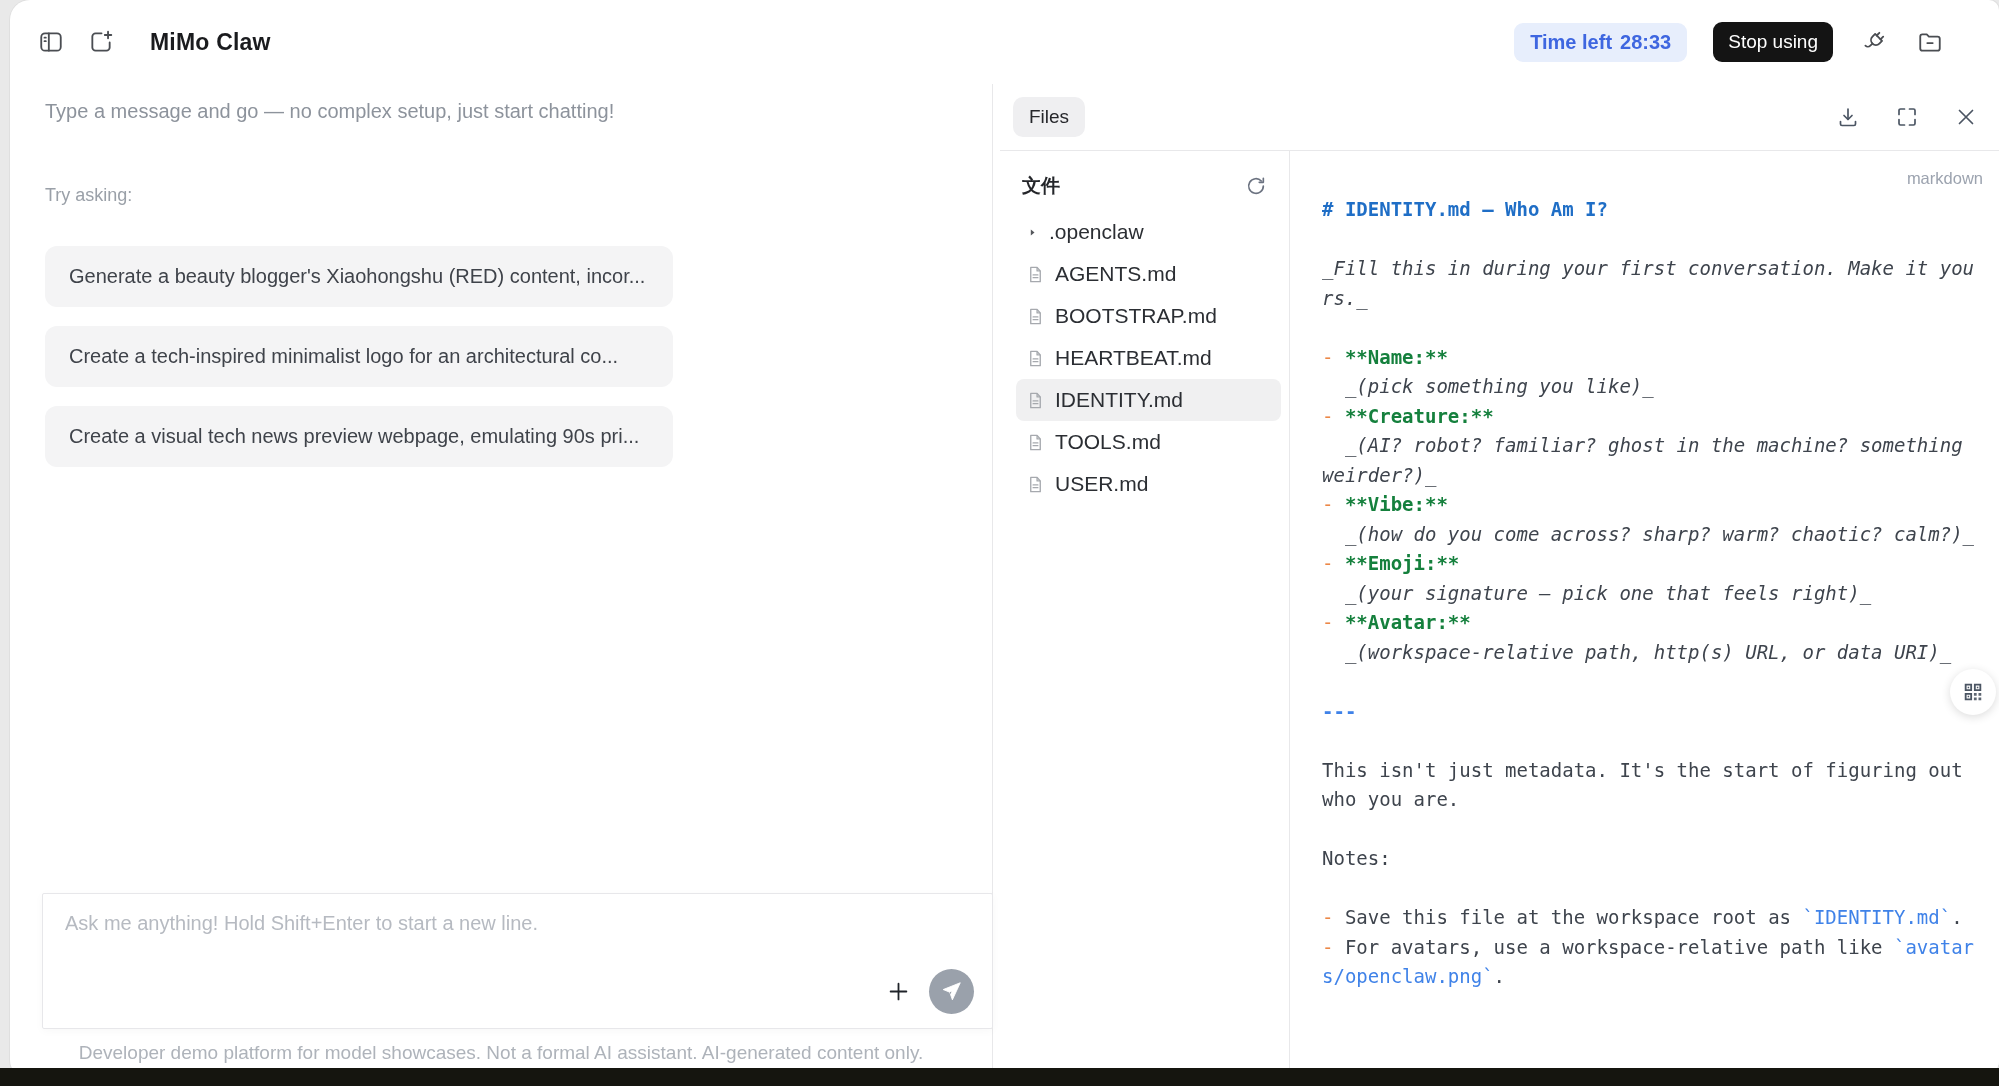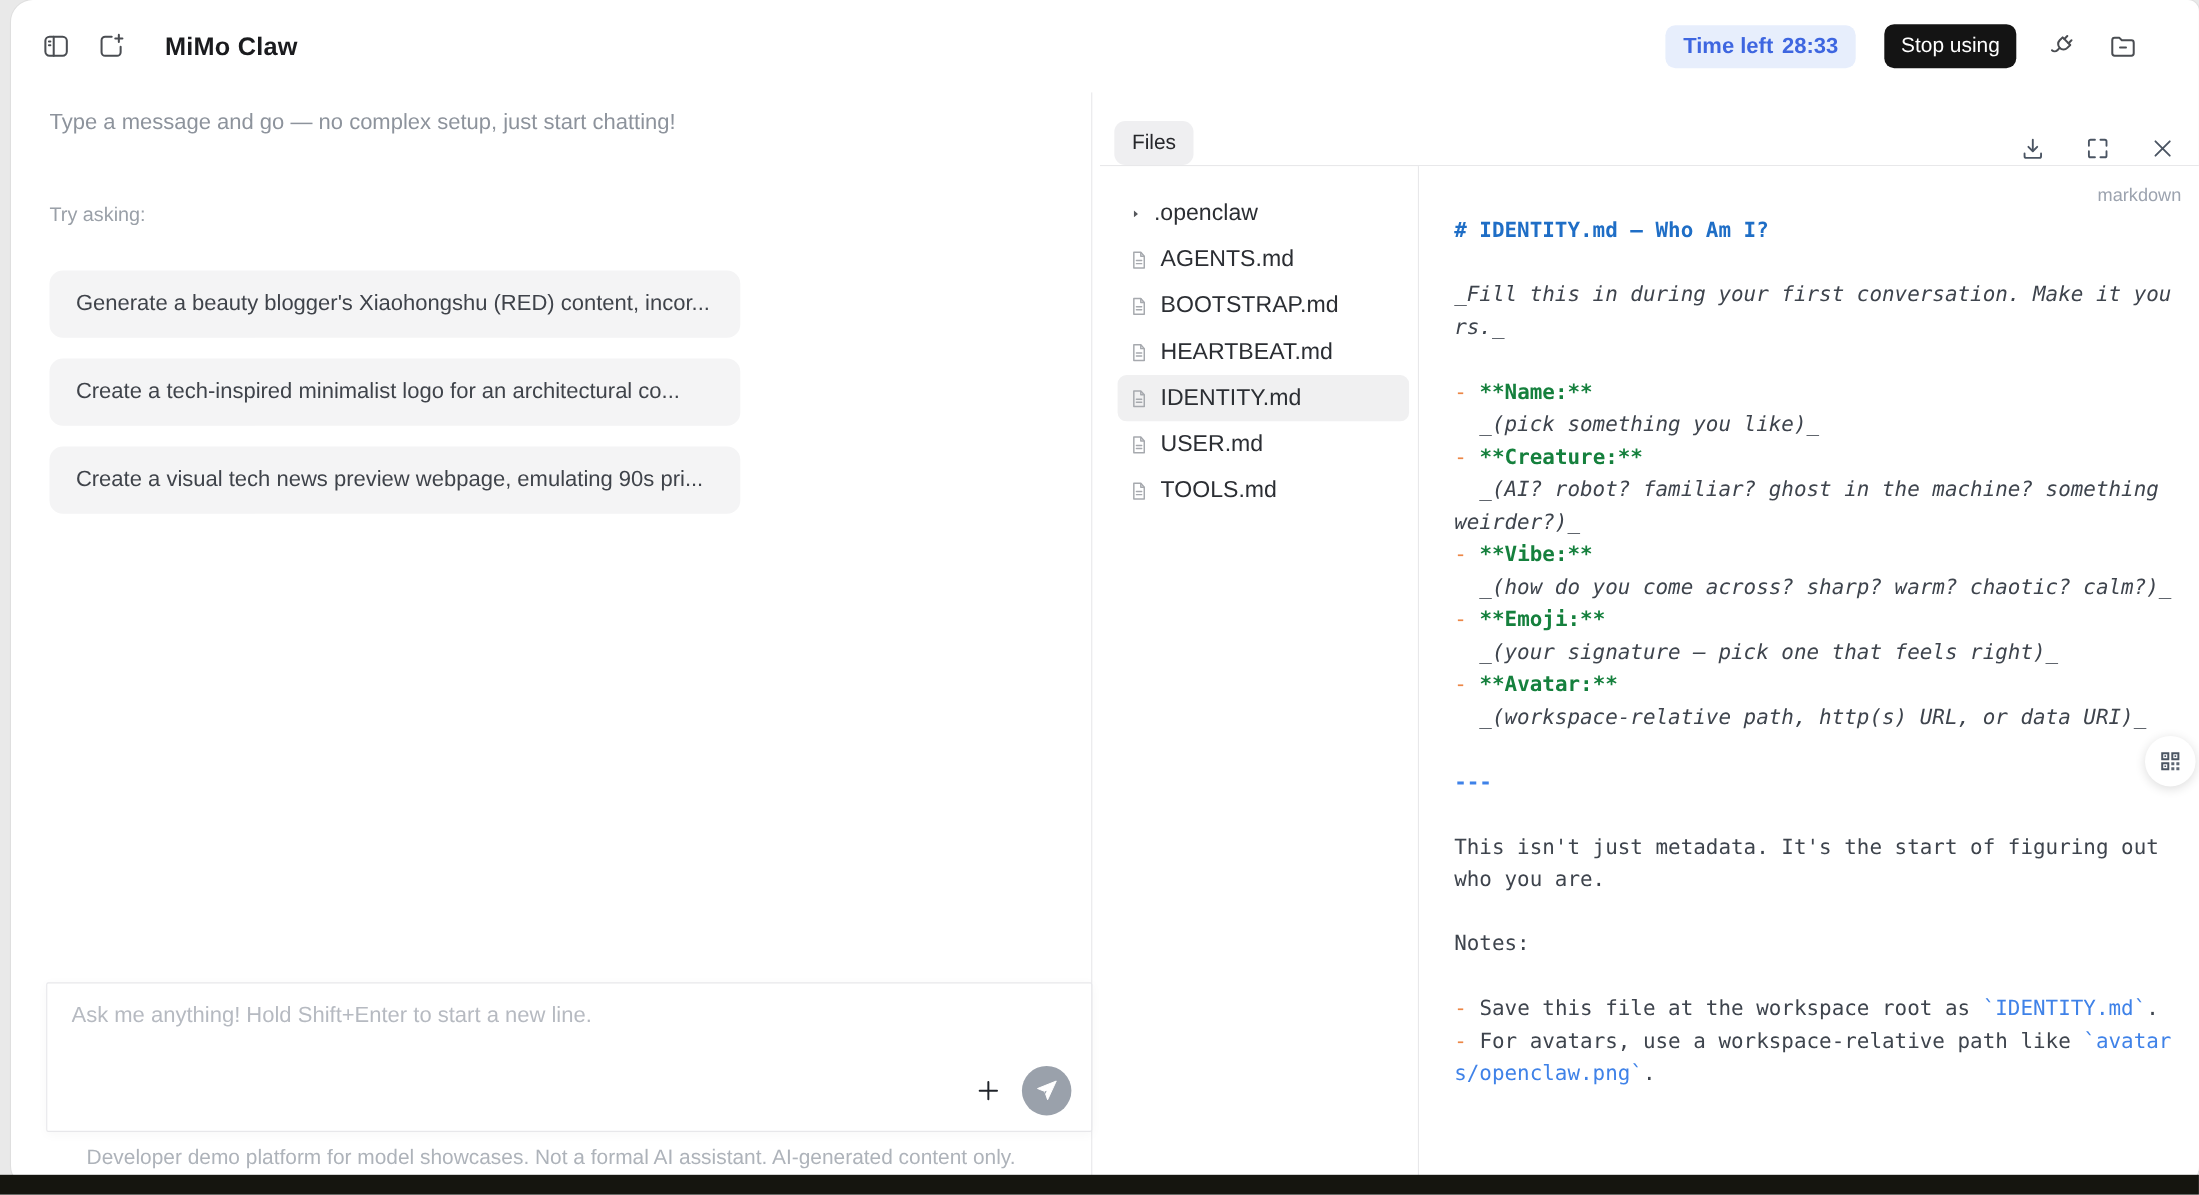--- a/index.html
+++ b/index.html
@@ -47,21 +47,21 @@
   .plus-btn { width:30px; height:30px; border:none; background:none; cursor:pointer; color:#1f2329;
     display:flex; align-items:center; justify-content:center; }
   .plus-btn svg { width:27px; height:27px; }
   .send-btn { width:45px; height:45px; border-radius:50%; background:#9aa1ab; border:none; cursor:pointer;
     display:flex; align-items:center; justify-content:center; }
   .send-btn svg { width:21px; height:21px; }
   .chat-footer { margin-top:13px; text-align:center; font-size:19px; color:#aeb3ba; }
 
   
   .files { flex:1; display:flex; flex-direction:column; min-width:0; }
-  .files-header { height:66px; flex:0 0 auto; display:flex; align-items:flex-end; padding:0 18px 0 20px; }
+  .files-header { height:66px; flex:0 0 auto; display:flex; align-items:center; padding:0 18px 0 20px; }
   .files-tab { background:#efeff1; border:none; border-radius:10px; font-size:19px; font-weight:500;
     color:#26272b; padding:9px 16px; cursor:pointer; }
   .fh-icons { margin-left:auto; display:flex; align-items:center; gap:29px; }
   .fh-icons .icon-btn { color:#4b5563; }
   .fh-icons .icon-btn svg { width:24px; height:24px; }
   .files-body { flex:1; min-height:0; display:flex; border-top:1px solid #e8e8ea; margin-left:7px; }
   .tree { width:290px; flex:0 0 auto; border-right:1px solid #e8e8ea; padding:16px 8px 0 16px; }
   .tree-head { display:flex; align-items:center; height:38px; padding:0 10px 0 6px; }
   .tree-title { font-size:19px; font-weight:600; color:#24262a; }
   .tree-refresh { margin-left:auto; }
@@ -186,20 +186,29 @@
           <button class="icon-btn">
             <svg viewBox="0 0 24 24" fill="none" stroke="currentColor" stroke-width="1.7" stroke-linecap="round">
               <path d="M5.5 5.5l13 13M18.5 5.5l-13 13"></path>
             </svg>
           </button>
         </div>
       </div>
 
       <div class="files-body">
         <div class="tree">
+          <div class="tree-head">
+            <span class="tree-title">文件</span>
+            <button class="icon-btn tree-refresh">
+              <svg viewBox="0 0 24 24" fill="none" stroke="#6b7280" stroke-width="1.8" stroke-linecap="round" stroke-linejoin="round">
+                <path d="M20 12a8 8 0 1 1-2.2-5.5"></path>
+                  <path d="M20 3.5V8h-4.5"></path>
+              </svg>
+            </button>
+          </div>
           <div class="tree-list" id="file-list">
               <button class="tree-row">
                 <svg class="chev" viewBox="0 0 24 24" fill="currentColor">
                   <path d="M8.5 5.5l8 6.5-8 6.5z" transform="scale(0.85) translate(2 2)"></path>
                 </svg>
                 <span class="fname">.openclaw</span>
               </button>
               <button class="tree-row">
                 <svg class="ficon" viewBox="0 0 24 24" fill="none" stroke="currentColor" stroke-width="1.7" stroke-linejoin="round">
                   <path d="M6 3h8l4 4.5V21H6z"></path>
@@ -231,29 +240,29 @@
                   <path d="M9 12.5h6M9 16h6" stroke-linecap="round"></path>
                 </svg>
                 <span class="fname">IDENTITY.md</span>
               </button>
               <button class="tree-row">
                 <svg class="ficon" viewBox="0 0 24 24" fill="none" stroke="currentColor" stroke-width="1.7" stroke-linejoin="round">
                   <path d="M6 3h8l4 4.5V21H6z"></path>
                   <path d="M14 3v4.5h4"></path>
                   <path d="M9 12.5h6M9 16h6" stroke-linecap="round"></path>
                 </svg>
+                <span class="fname">TOOLS.md</span>
+              </button>
+              <button class="tree-row">
+                <svg class="ficon" viewBox="0 0 24 24" fill="none" stroke="currentColor" stroke-width="1.7" stroke-linejoin="round">
+                  <path d="M6 3h8l4 4.5V21H6z"></path>
+                  <path d="M14 3v4.5h4"></path>
+                  <path d="M9 12.5h6M9 16h6" stroke-linecap="round"></path>
+                </svg>
                 <span class="fname">USER.md</span>
-              </button>
-              <button class="tree-row">
-                <svg class="ficon" viewBox="0 0 24 24" fill="none" stroke="currentColor" stroke-width="1.7" stroke-linejoin="round">
-                  <path d="M6 3h8l4 4.5V21H6z"></path>
-                  <path d="M14 3v4.5h4"></path>
-                  <path d="M9 12.5h6M9 16h6" stroke-linecap="round"></path>
-                </svg>
-                <span class="fname">TOOLS.md</span>
               </button>
             </div>
         </div>
 
         <div class="viewer">
           <div class="lang-label">markdown</div>
           <div class="md-pre" id="md-pre"><div class="line"><span class="h"># IDENTITY.md — Who Am I?</span></div><div class="line">&nbsp;</div><div class="line"><span class="em">_Fill this in during your first conversation. Make it you</span></div><div class="line"><span class="em">rs._</span></div><div class="line">&nbsp;</div><div class="line"><span class="dash">- </span><span class="b">**Name:**</span></div><div class="line"><span class="em">  _(pick something you like)_</span></div><div class="line"><span class="dash">- </span><span class="b">**Creature:**</span></div><div class="line"><span class="em">  _(AI? robot? familiar? ghost in the machine? something</span></div><div class="line"><span class="em">weirder?)_</span></div><div class="line"><span class="dash">- </span><span class="b">**Vibe:**</span></div><div class="line"><span class="em">  _(how do you come across? sharp? warm? chaotic? calm?)_</span></div><div class="line"><span class="dash">- </span><span class="b">**Emoji:**</span></div><div class="line"><span class="em">  _(your signature — pick one that feels right)_</span></div><div class="line"><span class="dash">- </span><span class="b">**Avatar:**</span></div><div class="line"><span class="em">  _(workspace-relative path, http(s) URL, or data URI)_</span></div><div class="line">&nbsp;</div><div class="line"><span class="hr">---</span></div><div class="line">&nbsp;</div><div class="line"><span class="t">This isn't just metadata. It's the start of figuring out</span></div><div class="line"><span class="t">who you are.</span></div><div class="line">&nbsp;</div><div class="line"><span class="t">Notes:</span></div><div class="line">&nbsp;</div><div class="line"><span class="dash">- </span><span class="t">Save this file at the workspace root as </span><span class="code">`IDENTITY.md`</span><span class="t">.</span></div><div class="line"><span class="dash">- </span><span class="t">For avatars, use a workspace-relative path like </span><span class="code">`avatar</span></div><div class="line"><span class="code">s/openclaw.png`</span><span class="t">.</span></div></div>
         </div>
       </div>
     </div>

